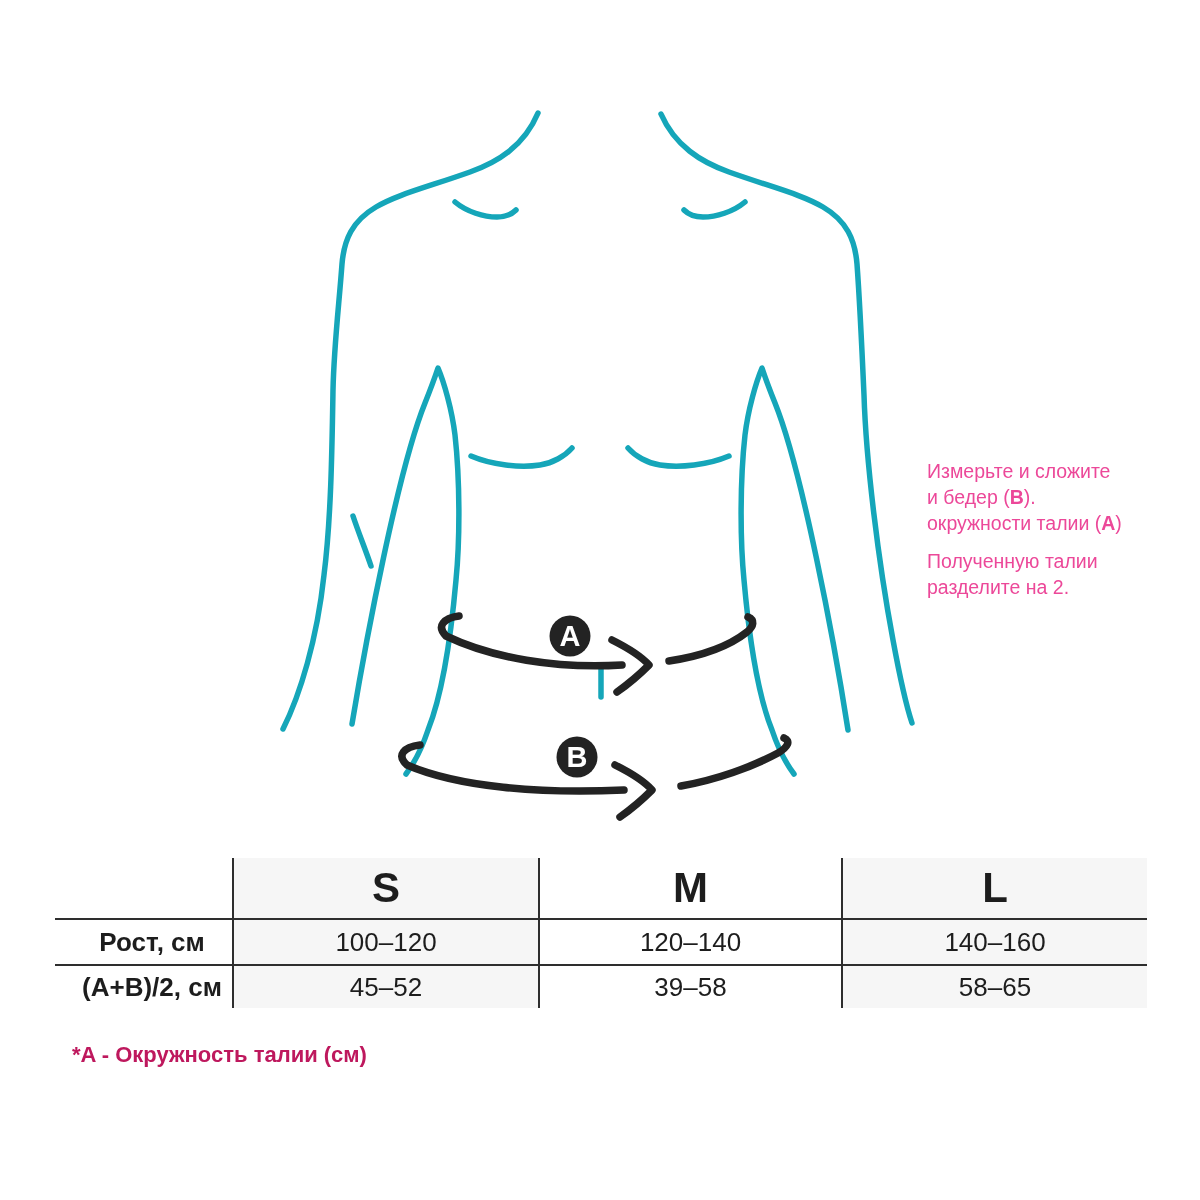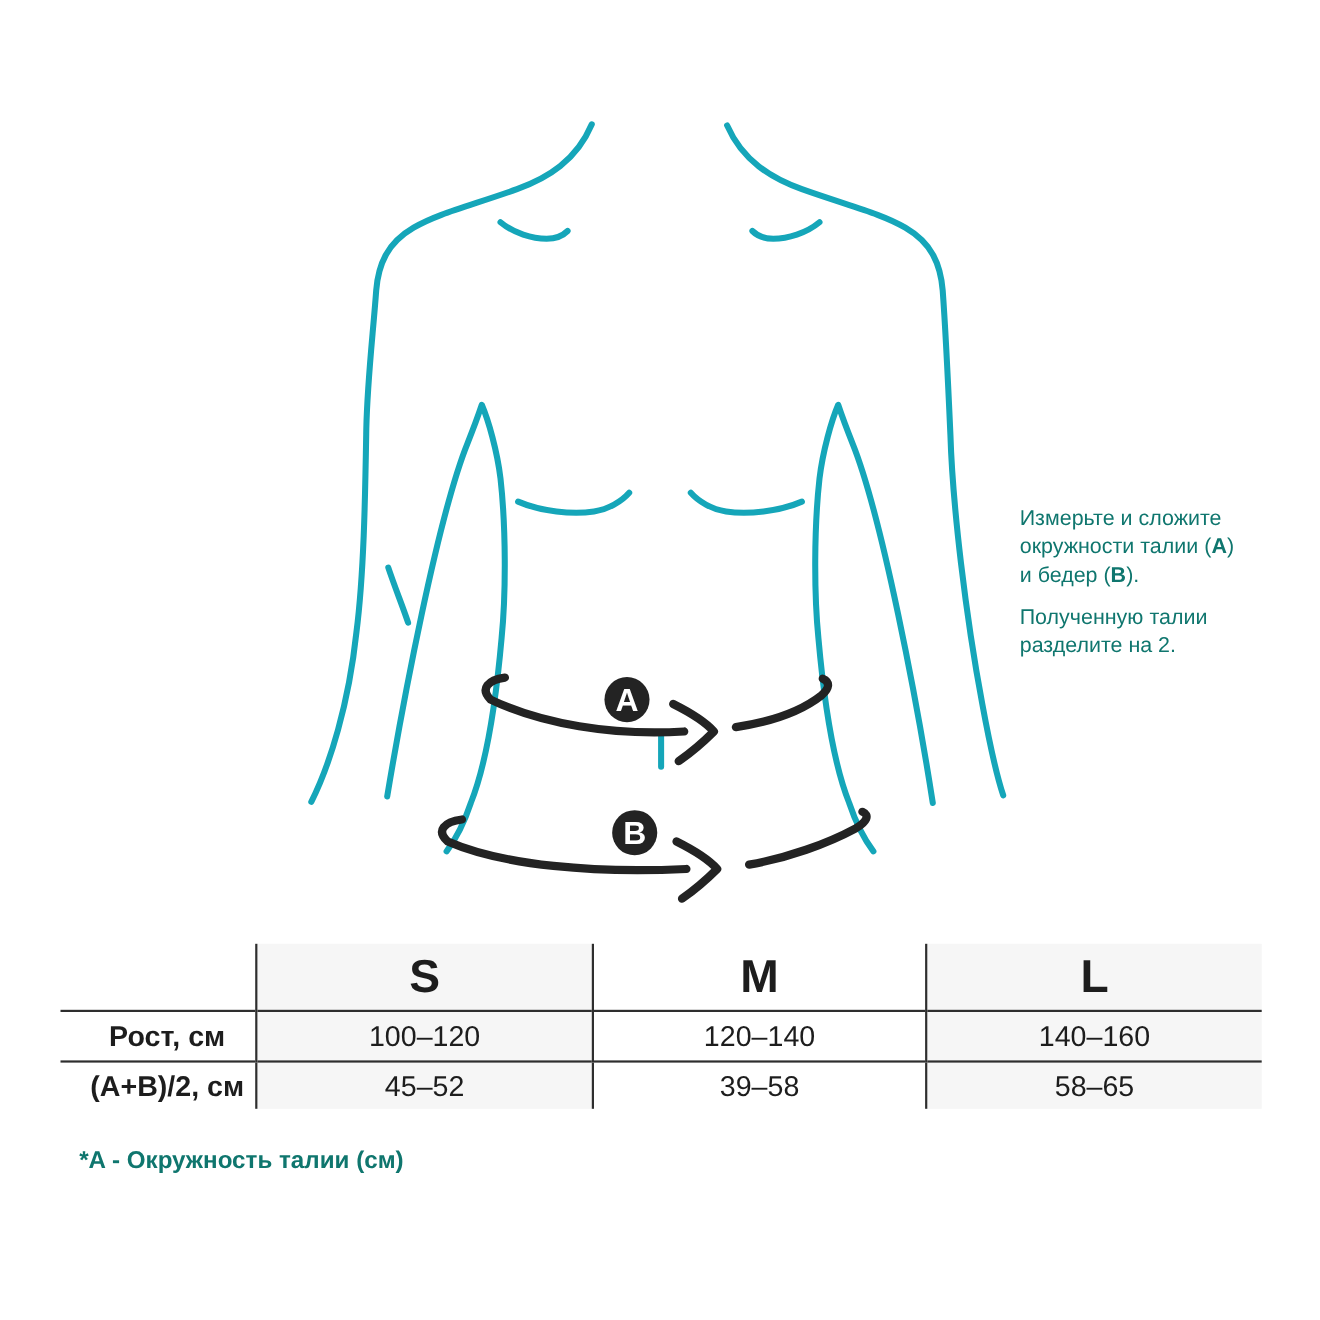--- a/index.html
+++ b/index.html
@@ -5,21 +5,21 @@
   html,body{margin:0;padding:0;background:#ffffff;}
   #canvas{
     position:relative;width:1200px;height:1200px;background:#ffffff;overflow:hidden;
     font-family:"Liberation Sans", sans-serif;color:#1d1d1d;
   }
   #figure-svg{position:absolute;left:0;top:0;width:1200px;height:1200px;}
 
   
   .instructions{
     position:absolute;left:927px;top:458px;width:250px;
-    font-size:19.5px;line-height:26px;color:#0f766e;
+    font-size:19.5px;line-height:26px;color:#ec4899;
   }
   .instructions .para2{margin-top:12px;}
   .instructions b{font-weight:bold;}
 
   
   .size-table{
     position:absolute;left:55px;top:858px;width:1092px;
     border-collapse:collapse;table-layout:fixed;
   }
   .size-table td,.size-table th{
@@ -36,21 +36,21 @@
   .size-table .vline{border-left:2px solid #2e2e2e;}
   .size-table .shade{background:#f6f6f6;}
   .size-table .rowlabel{
     text-align:center;padding-left:17px;font-weight:bold;background:#ffffff;
     white-space:nowrap;
   }
 
   
   .footnote{
     position:absolute;left:72px;top:1040px;
-    font-size:22px;line-height:30px;font-weight:bold;color:#0f766e;
+    font-size:22px;line-height:30px;font-weight:bold;color:#be185d;
   }
   .footnote .line2{padding-left:15px;}
 </style>
 </head>
 <body>
 
 <div id="canvas">
 
   <svg id="figure-svg" viewBox="0 0 1200 1200">
 
@@ -79,22 +79,22 @@
     <g>
       <circle cx="570" cy="636" r="20.5" fill="#232323"></circle>
       <text x="570" y="646" text-anchor="middle" font-size="29" font-weight="bold" font-family="Liberation Sans, sans-serif" fill="#ffffff">A</text>
       <circle cx="577" cy="757" r="20.5" fill="#232323"></circle>
       <text x="577" y="767" text-anchor="middle" font-size="29" font-weight="bold" font-family="Liberation Sans, sans-serif" fill="#ffffff">B</text>
     </g>
   </svg>
 
   <div class="instructions">
     <div>Измерьте и сложите</div>
+    <div><span>и бедер (</span><b>B</b><span>).</span></div>
     <div><span>окружности талии (</span><b>A</b><span>)</span></div>
-    <div><span>и бедер (</span><b>B</b><span>).</span></div>
     <div class="para2">Полученную талии</div>
     <div>разделите на 2.</div>
   </div>
 
   <table class="size-table">
     <colgroup>
       <col class="c-label">
         <col class="c-s">
         <col class="c-m">
         <col class="c-l">

